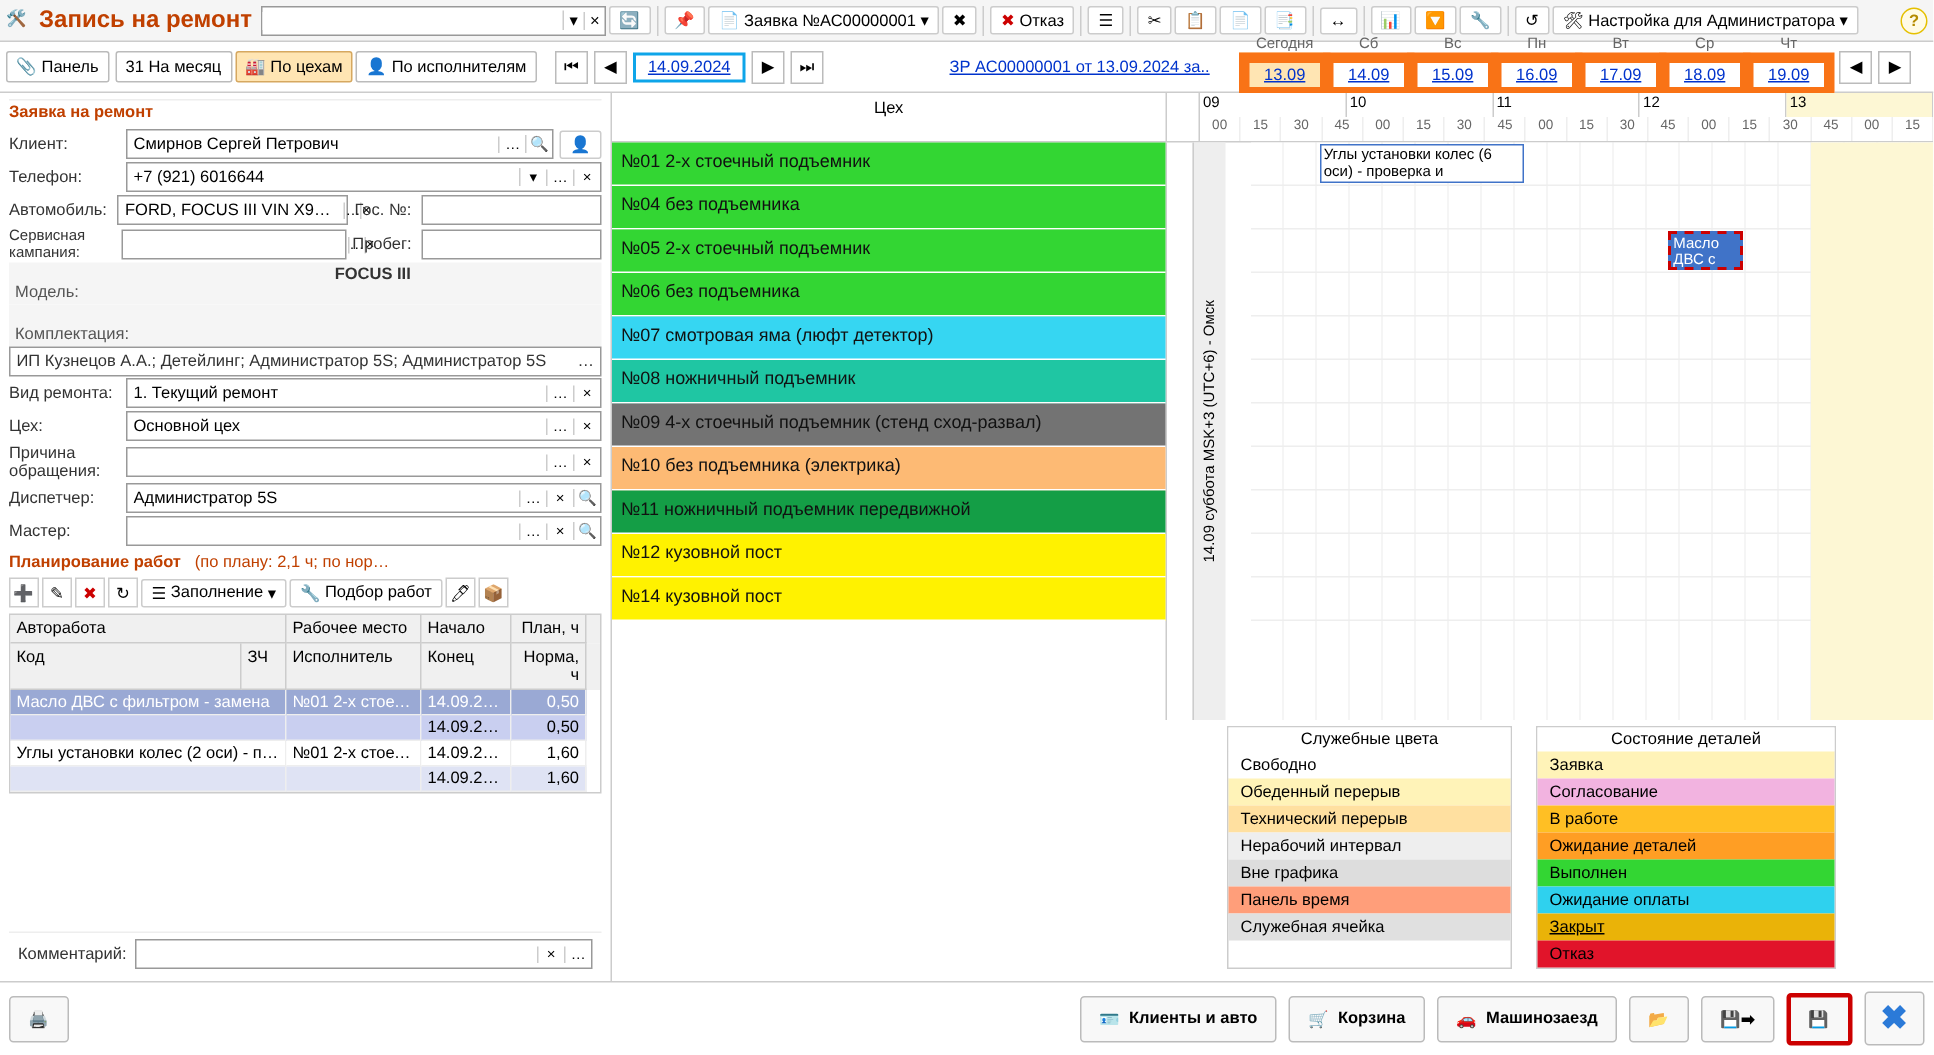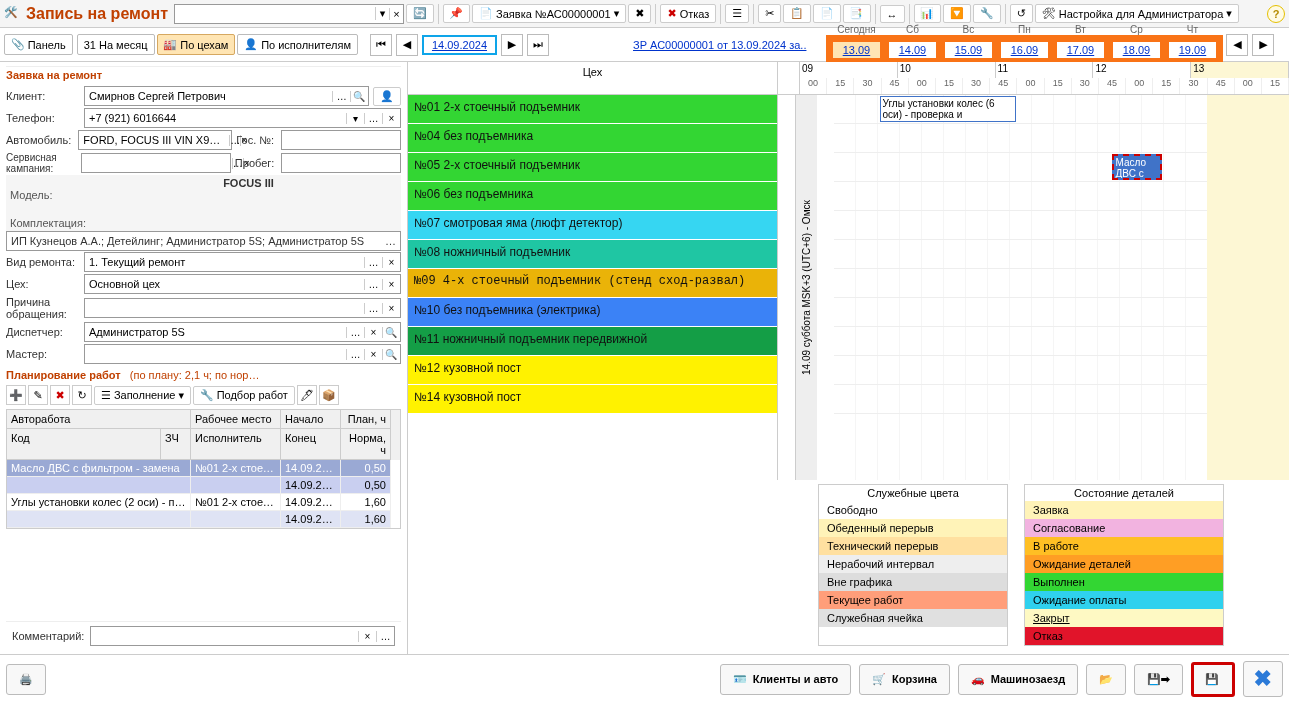--- a/index.html
+++ b/index.html
@@ -417,22 +417,22 @@
       </div>
     </div>
     <div class="tl-body">
       <div class="tl-workshops" id="tl-workshops">
           <div class="ws-row" style="background: rgb(51, 214, 51);">№01  2-х стоечный подъемник</div>
           <div class="ws-row" style="background: rgb(51, 214, 51);">№04  без подъемника</div>
           <div class="ws-row" style="background: rgb(51, 214, 51);">№05  2-х стоечный подъемник</div>
           <div class="ws-row" style="background: rgb(51, 214, 51);">№06  без подъемника</div>
           <div class="ws-row" style="background: rgb(54, 214, 242);">№07  смотровая яма (люфт детектор)</div>
           <div class="ws-row" style="background: rgb(31, 198, 163);">№08  ножничный подъемник</div>
-          <div class="ws-row" style="background: #eab308; font-family: Liberation Mono, monospace;">№09  4-х стоечный подъемник (стенд сход-развал)</div>
-          <div class="ws-row" style="background: #3b82f6;">№10 без подъемника (электрика)</div>
+          <div class="ws-row" style="background: #737373;">№09  4-х стоечный подъемник (стенд сход-развал)</div>
+          <div class="ws-row" style="background: #fdba74;">№10 без подъемника (электрика)</div>
           <div class="ws-row" style="background: rgb(20, 158, 70);">№11 ножничный подъемник передвижной</div>
           <div class="ws-row" style="background: rgb(255, 242, 0);">№12 кузовной пост</div>
           <div class="ws-row" style="background: rgb(255, 242, 0);">№14 кузовной пост</div>
         </div>
       <div class="ws-vert">14.09 суббота MSK+3 (UTC+6) - Омск</div>
       <div class="tl-canvas" id="tl-canvas">
           <div class="tl-grid-row"></div>
           <div class="tl-grid-row"></div>
           <div class="tl-grid-row"></div>
           <div class="tl-grid-row"></div>
@@ -450,34 +450,34 @@
 
     <div class="legends">
       <div class="legend" style="width:190px">
         <div class="legend-title">Служебные цвета</div>
         <div id="legend1">
             <div class="legend-row" style="background: rgb(255, 255, 255);">Свободно</div>
             <div class="legend-row" style="background: rgb(255, 243, 184);">Обеденный перерыв</div>
             <div class="legend-row" style="background: rgb(255, 224, 160);">Технический перерыв</div>
             <div class="legend-row" style="background: rgb(238, 238, 238);">Нерабочий интервал</div>
             <div class="legend-row" style="background: rgb(221, 221, 221);">Вне графика</div>
-            <div class="legend-row" style="background: rgb(255, 158, 122);">Текущее работ</div>
+            <div class="legend-row" style="background: rgb(255, 158, 122);">Панель время</div>
             <div class="legend-row" style="background: rgb(224, 224, 224);">Служебная ячейка</div>
           </div>
       </div>
       <div class="legend" style="width:200px">
         <div class="legend-title">Состояние деталей</div>
         <div id="legend2">
             <div class="legend-row" style="background: rgb(255, 243, 184);">Заявка</div>
             <div class="legend-row" style="background: rgb(242, 179, 224);">Согласование</div>
             <div class="legend-row" style="background: rgb(255, 191, 36);">В работе</div>
             <div class="legend-row" style="background: rgb(255, 158, 36);">Ожидание деталей</div>
             <div class="legend-row" style="background: rgb(51, 214, 51);">Выполнен</div>
             <div class="legend-row" style="background: rgb(47, 209, 238);">Ожидание оплаты</div>
-            <div class="legend-row" style="background: #fef9c3; text-decoration: underline;">Закрыт</div>
+            <div class="legend-row" style="background: #eab308; text-decoration: underline;">Закрыт</div>
             <div class="legend-row" style="background: rgb(225, 20, 42);">Отказ</div>
           </div>
       </div>
     </div>
     <div style="height:8px"></div>
   </div>
 </div>
 
 <div class="bottom">
   <span class="big-btn">🖨️</span>

